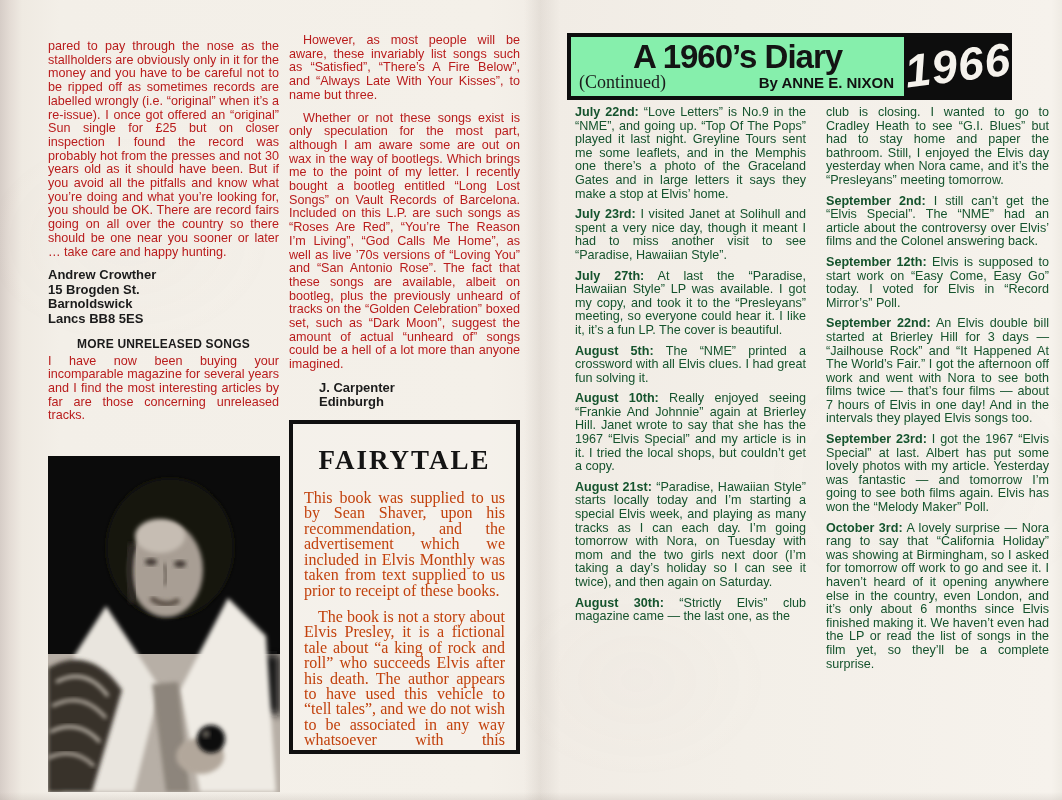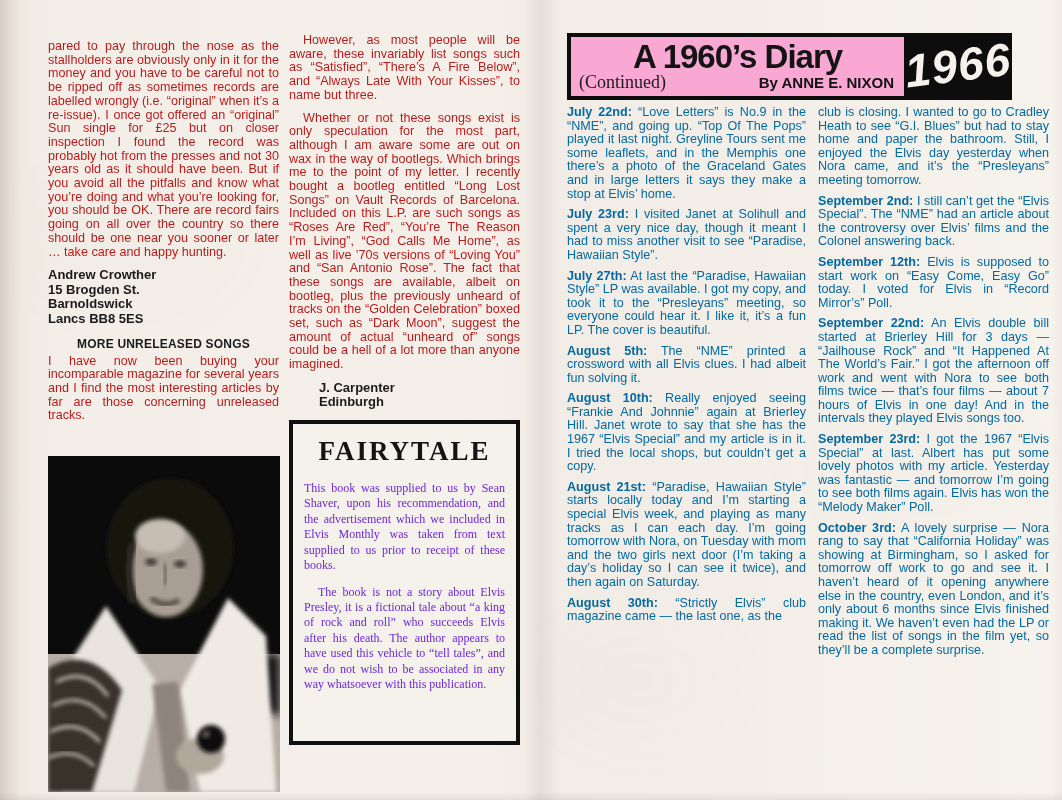--- a/index.html
+++ b/index.html
@@ -54,41 +54,41 @@
   
   .photo{
     position:absolute;left:48px;top:456px;width:232px;height:336px;
     background:#0c0c0c;overflow:hidden;
   }
   .photo svg{display:block;width:100%;height:100%;}
 
   
   .fairy{
     border:4px solid #101010;
-    margin-top:3px;padding:8px 11px 6px 11px;
+    margin-top:3px;padding:17px 11px 6px 11px;
     height:303px;overflow:hidden;background:rgba(255,255,255,0.12);
   }
   .fairy-title{
     font-family:"Liberation Serif", serif;
     font-weight:bold;font-size:27px;letter-spacing:2px;
     text-align:center;margin:4px 0 14px 0;color:#141414;
   }
   .fairy p{
     font-family:"Liberation Serif", serif;
-    font-size:12px;line-height:15.4px;text-align:justify;
-    margin:0 0 11px 0;color:#6d28d9;
+    font-size:16px;line-height:15.4px;text-align:justify;
+    margin:0 0 11px 0;color:#c2410c;
   }
 
   
   .rp-header{
     position:absolute;left:567px;top:33px;width:445px;height:67px;
     display:flex;box-sizing:border-box;
   }
   .hdr-white{
-    flex:1;background:#f9a8d4;border:4px solid #0d0d0d;border-right:none;
+    flex:1;background:#86efac;border:4px solid #0d0d0d;border-right:none;
     position:relative;box-sizing:border-box;
   }
   .hdr-title{
     position:absolute;left:0;right:0;top:1px;text-align:center;
     font-size:33px;font-weight:bold;letter-spacing:-1px;color:#141414;
   }
   .hdr-continued{
     position:absolute;left:8px;bottom:3px;font-size:18px;color:#1a1a1a;font-family:Liberation Serif, serif;
   }
   .hdr-byline{
@@ -98,21 +98,21 @@
     width:108px;background:#0d0d0d;color:#f5f2ec;
     display:flex;align-items:center;justify-content:center;box-sizing:border-box;
   }
   .hdr-year span{
     font-size:46px;font-weight:bold;font-style:italic;
     transform:rotate(-7deg) translateY(-2px);letter-spacing:1px;
   }
 
   p.entry{
     font-size:12.6px;line-height:13.6px;text-align:justify;
-    margin:0 0 7px 0;color:#0369a1;
+    margin:0 0 7px 8px;color:#14532d;
   }
   p.entry b{font-weight:bold;}
 </style>
 </head>
 <body>
 
 <div class="scan"></div>
 <div class="mottle"></div>
 <div class="gutter-shadow"></div>
 <div class="edge-bottom"></div>
@@ -186,21 +186,21 @@
   </div>
   <div class="hdr-year">
     <span>1966</span>
   </div>
 </div>
 
 <div class="col rp-col1">
   <p class="entry"><b>July 22nd:</b><span> “Love Letters” is No.9 in the “NME”, and going up. “Top Of The Pops” played it last night. Greyline Tours sent me some leaflets, and in the Memphis one there’s a photo of the Graceland Gates and in large letters it says they make a stop at Elvis’ home.</span></p>
   <p class="entry"><b>July 23rd:</b><span> I visited Janet at Solihull and spent a very nice day, though it meant I had to miss another visit to see “Paradise, Hawaiian Style”.</span></p>
   <p class="entry"><b>July 27th:</b><span> At last the “Paradise, Hawaiian Style” LP was available. I got my copy, and took it to the “Presleyans” meeting, so everyone could hear it. I like it, it’s a fun LP. The cover is beautiful.</span></p>
-  <p class="entry"><b>August 5th:</b><span> The “NME” printed a crossword with all Elvis clues. I had albeit fun solving it.</span></p>
+  <p class="entry"><b>August 5th:</b><span> The “NME” printed a crossword with all Elvis clues. I had great fun solving it.</span></p>
   <p class="entry"><b>August 10th:</b><span> Really enjoyed seeing “Frankie And Johnnie” again at Brierley Hill. Janet wrote to say that she has the 1967 “Elvis Special” and my article is in it. I tried the local shops, but couldn’t get a copy.</span></p>
   <p class="entry"><b>August 21st:</b><span> “Paradise, Hawaiian Style” starts locally today and I’m starting a special Elvis week, and playing as many tracks as I can each day. I’m going tomorrow with Nora, on Tuesday with mom and the two girls next door (I’m taking a day’s holiday so I can see it twice), and then again on Saturday.</span></p>
   <p class="entry"><b>August 30th:</b><span> “Strictly Elvis” club magazine came — the last one, as the</span></p>
 </div>
 
 <div class="col rp-col2">
   <p class="entry">club is closing. I wanted to go to Cradley Heath to see “G.I. Blues” but had to stay home and paper the bathroom. Still, I enjoyed the Elvis day yesterday when Nora came, and it’s the “Presleyans” meeting tomorrow.</p>
   <p class="entry"><b>September 2nd:</b><span> I still can’t get the “Elvis Special”. The “NME” had an article about the controversy over Elvis’ films and the Colonel answering back.</span></p>
   <p class="entry"><b>September 12th:</b><span> Elvis is supposed to start work on “Easy Come, Easy Go” today. I voted for Elvis in “Record Mirror’s” Poll.</span></p>
   <p class="entry"><b>September 22nd:</b><span> An Elvis double bill started at Brierley Hill for 3 days — “Jailhouse Rock” and “It Happened At The World’s Fair.” I got the afternoon off work and went with Nora to see both films twice — that’s four films — about 7 hours of Elvis in one day! And in the intervals they played Elvis songs too.</span></p>

